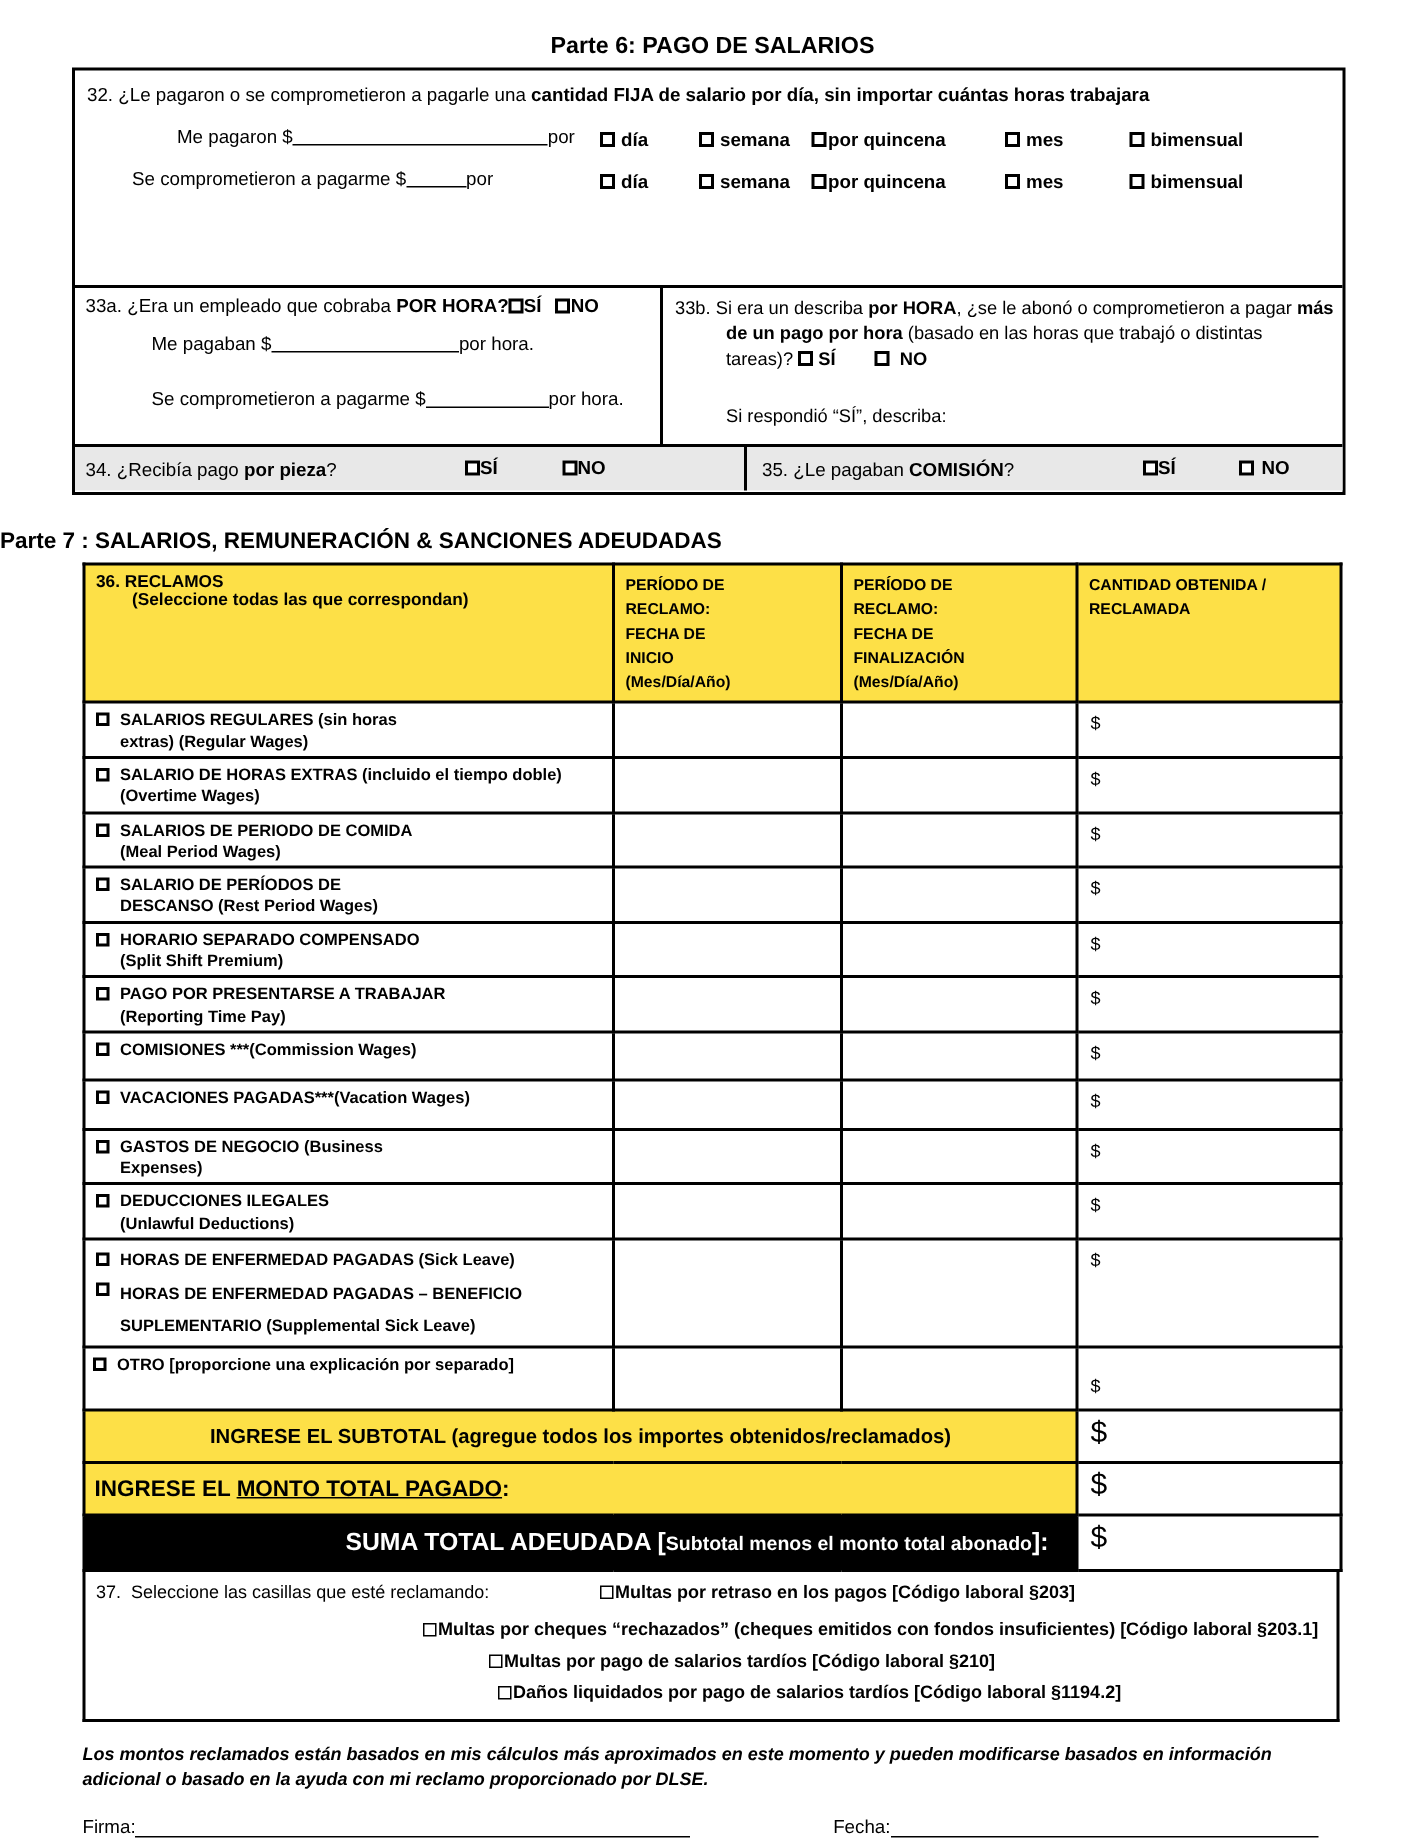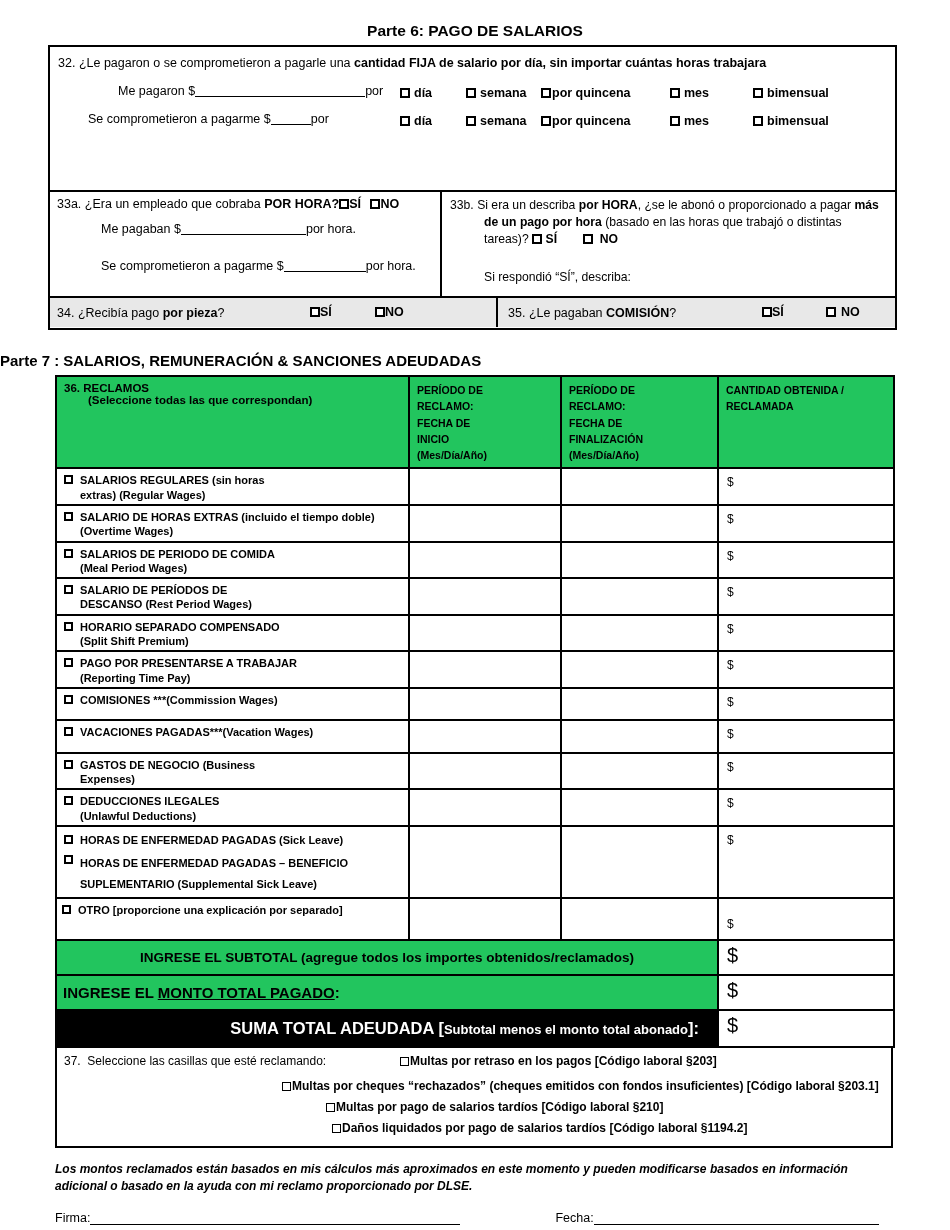--- a/index.html
+++ b/index.html
@@ -33,21 +33,21 @@
   .describe { margin-left:34px; margin-top:22px; }
 
   .r3435 { display:flex; border-top:2px solid #000; background:#e8e8e8; height:31px; }
   .c34 { width:448px; border-right:2px solid #000; position:relative; padding:8px 0 0 7px; font-size:12.5px; }
   .c35 { flex:1; position:relative; padding:8px 0 0 10px; font-size:12.5px; }
   .abs { position:absolute; top:7px; white-space:nowrap; font-weight:bold; }
 
   
   table.claims { border-collapse:collapse; margin-left:55px; width:838px; table-layout:fixed; }
   table.claims td, table.claims th { border:2px solid #000; vertical-align:top; }
-  .gray { background:#22c55e; }
+  .gray { background:#fde047; }
   th.h1 { text-align:left; font-size:11.5px; padding:5px 4px 4px 7px; height:80px; font-weight:bold; }
   .h1sub { margin-left:24px; }
   th.hc { text-align:left; font-size:10.5px; font-weight:bold; padding:5px 4px 4px 7px; line-height:1.55; white-space:pre-line; }
   .claim { display:flex; gap:7px; padding:4px 4px 2px 7px; }
   .cb2 { width:9px; height:9px; border:2px solid #000; flex:none; margin-top:2px; background:#fff; }
   .clbl { font-weight:bold; font-size:11px; line-height:1.3; white-space:pre-line; }
   .clbl.tall { line-height:1.9; }
   .amt { font-size:12px; padding:6px 0 0 8px; }
   .amtbig { font-size:20px; padding:3px 0 0 8px; font-weight:normal; }
   td.sub1 { text-align:center; font-weight:bold; font-size:13.5px; padding:9px 6px; }
@@ -98,21 +98,21 @@
       </div>
     </div>
 
     <div class="r33">
       <div class="c33a">
         <div><span>33a.</span> <span>¿Era un empleado que cobraba </span><b>POR HORA?</b><span class="cb"></span><b>SÍ</b> <span class="cb" style="margin-left:6px"></span><b>NO</b></div>
         <div class="ind33" style="margin-top:10px"><span>Me pagaban $</span><span class="blank" style="width:125px"></span><span>por hora.</span></div>
         <div class="ind33" style="margin-top:22px"><span>Se comprometieron a pagarme $</span><span class="blank" style="width:82px"></span><span>por hora.</span></div>
       </div>
       <div class="c33b">
-        <div class="q33btxt"><span>33b.</span> <span>Si era un describa </span><b>por HORA</b><span>, ¿se le abonó o proporcionado a pagar </span><b>más de un pago por hora</b><span> (basado en las horas que trabajó o distintas tareas)? </span><span class="cb"></span> <b>SÍ</b><span class="cb" style="margin-left:26px"></span>&nbsp;&nbsp;<b>NO</b></div>
+        <div class="q33btxt"><span>33b.</span> <span>Si era un describa </span><b>por HORA</b><span>, ¿se le abonó o comprometieron a pagar </span><b>más de un pago por hora</b><span> (basado en las horas que trabajó o distintas tareas)? </span><span class="cb"></span> <b>SÍ</b><span class="cb" style="margin-left:26px"></span>&nbsp;&nbsp;<b>NO</b></div>
         <div class="describe"><span>Si respondió “SÍ”, describa:</span><span></span></div>
       </div>
     </div>
 
     <div class="r3435">
       <div class="c34">
         <span>34.</span> <span>¿Recibía pago </span><b>por pieza</b><span>?</span>
         <span class="abs" style="left:260px"><span class="cb"></span><span>SÍ</span></span>
         <span class="abs" style="left:325px"><span class="cb"></span><span>NO</span></span>
       </div>

